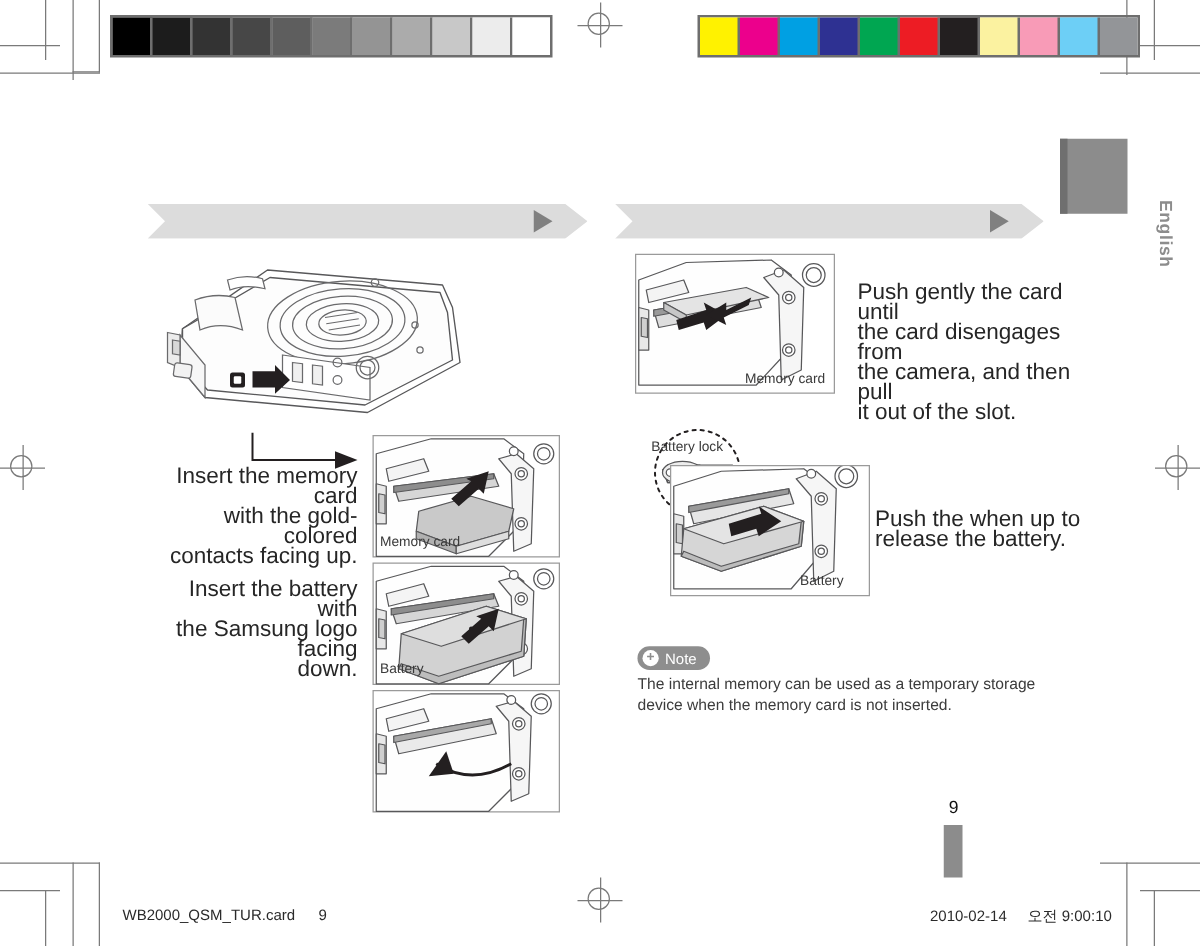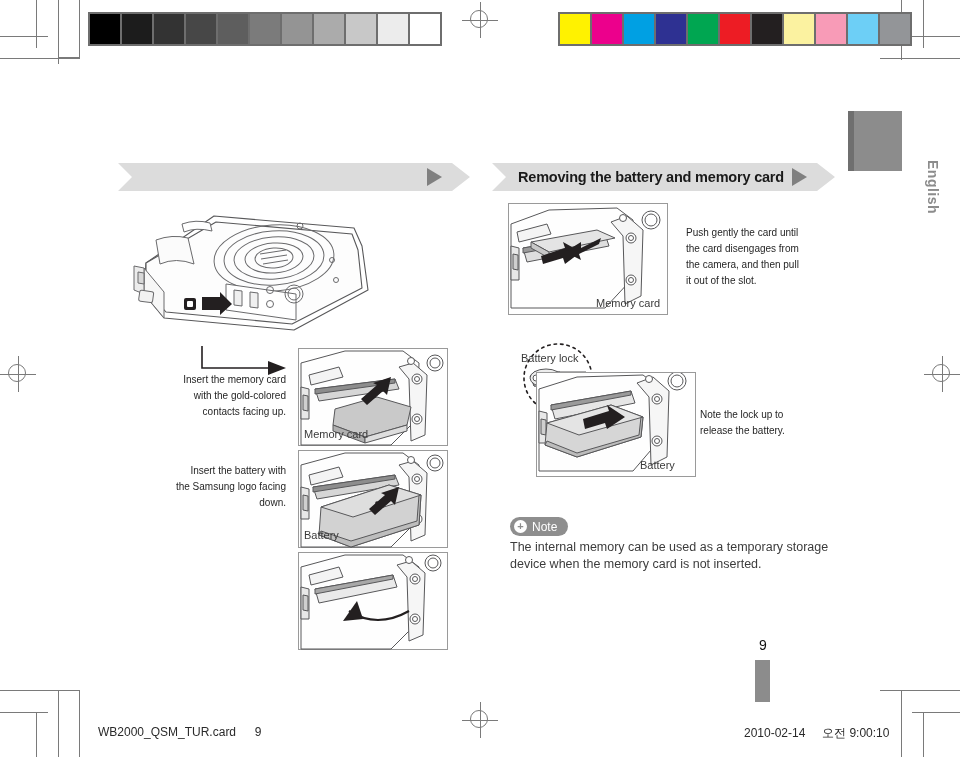--- a/index.html
+++ b/index.html
@@ -38,21 +38,21 @@
               clip-path:polygon(0 0,325px 0,343px 50%,325px 100%,0 100%,14px 50%);}
 
   
   .lang-block{left:848px;top:111px;width:54px;height:60px;background:#8c8c8c;}
   .lang-block .edge{position:absolute;left:0;top:0;width:6px;height:100%;background:#6f6f6f;}
   .lang-text{left:831px;top:160px;width:110px;
              writing-mode:vertical-rl;font-size:14px;font-weight:bold;color:#8c8c8c;
              letter-spacing:0.5px;}
 
   
-  .btxt{font-size:10px;line-height:16px;color:#262626;}
+  .btxt{font-size:18px;line-height:16px;color:#262626;}
   .capt{font-size:11px;color:#3a3a3a;}
 
   
   .frame{border:1px solid #9a9a9a;background:#fff;box-sizing:border-box;}
 
   
   .note-badge{display:inline-flex;align-items:center;height:19px;
               background:#8e8e8e;border-radius:10px;padding:0 11px 0 4px;}
   .note-badge .dot{width:13px;height:13px;border-radius:50%;background:#fff;
                    color:#8e8e8e;font-size:11px;line-height:13px;text-align:center;
@@ -147,21 +147,20 @@
 
 <div class="abs lang-block">
     <div class="edge"></div>
   </div>
 <div class="abs lang-text">English</div>
 
 <div class="abs ribbon rb1">
   <span class="rarrow"></span>
 </div>
 <div class="abs ribbon rb2">
-  <span class="rtitle">Removing the battery and memory card</span>
   <span class="rarrow"></span>
 </div>
 
 <div class="abs" style="left:118px;top:198px;width:270px;height:140px;">
 <svg viewBox="0 0 270 140" width="270" height="140">
   <g fill="#ffffff" stroke="#58585a" stroke-width="1.1" stroke-linejoin="round">
     <path d="M28 65 L96 18 L236 30 L244 48 L250 92 L176 132 L46 120 L26 96 Z"></path>
     <path d="M28 65 L98 24 L234 36 L240 52 L244 90 L174 126 L48 114 L28 92 Z" fill="#fdfdfd"></path>
   </g>
   <g fill="none" stroke="#6a6a6c" stroke-width="1">
@@ -360,21 +359,21 @@
   <g stroke="#58585a" stroke-width="1" stroke-linejoin="round">
     <path d="M10 50 L74 32 L106 44 L104 64 L40 84 L8 72 Z" fill="#d6d6d6"></path>
     <path d="M8 72 L40 84 L104 64 L106 44 L104 44 L102 62 L40 80 L10 68 Z" fill="#bcbcbc"></path>
     <path d="M10 50 L74 32 L106 44 L42 62 Z" fill="#e4e4e4"></path>
   </g>
   <path d="M46 46 L72 38 L70 32 L88 44 L70 56 L68 50 L48 56 Z" fill="#231f20"></path>
 </svg>
 </div>
 <div class="abs capt" style="left:640px;top:459px;">Battery</div>
 
-<div class="abs btxt" style="left:700px;top:407px;width:180px;white-space:pre-line;">Note the lock up to
+<div class="abs btxt" style="left:700px;top:407px;width:180px;white-space:pre-line;">Push the when up to
 release the battery.</div>
 
 <div class="abs" style="left:510px;top:516px;">
   <span class="note-badge">
     <span class="dot">+</span>
     <span class="nlabel">Note</span>
   </span>
 </div>
 <div class="abs note-body" style="left:510px;top:539px;width:350px;">The internal memory can be used as a temporary storage device when the memory card is not inserted.</div>
 

